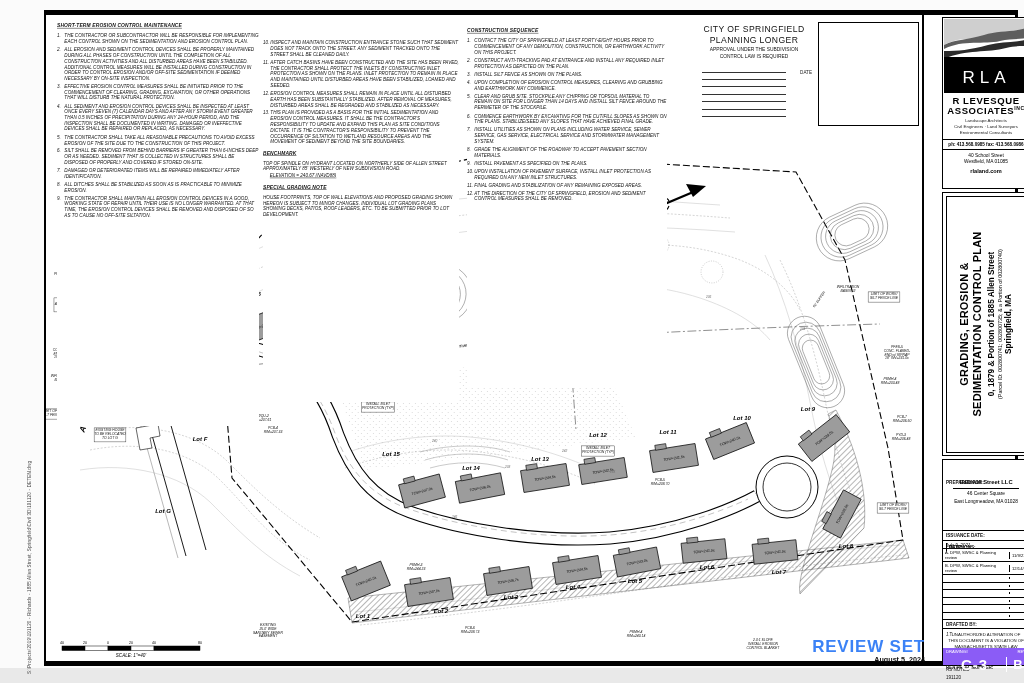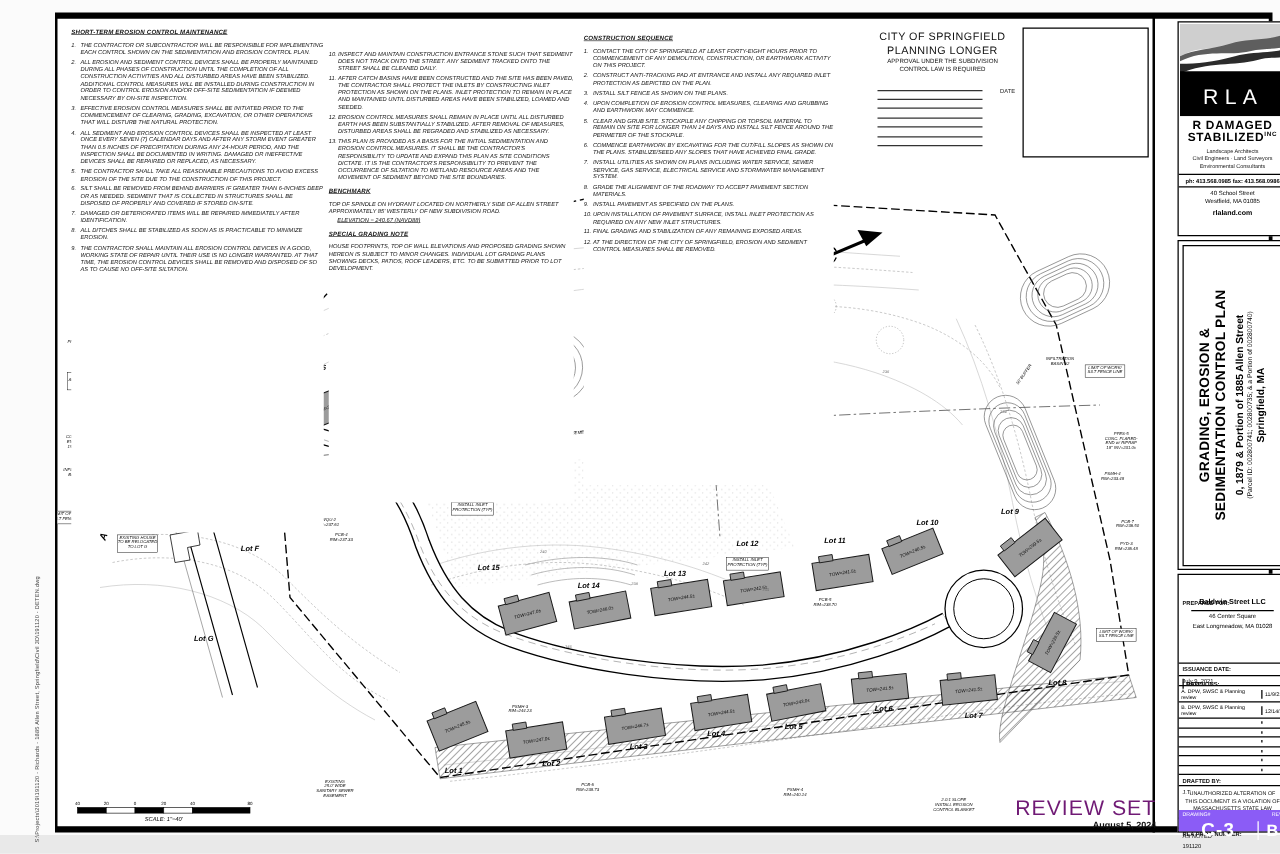--- a/index.html
+++ b/index.html
@@ -53,21 +53,21 @@
   .rvrow .b{width:20px;border-left:.6px solid #000;padding:1px 2px;font-size:4.2px;box-sizing:border-box;}
   .legal{font-size:4.3px;text-align:center;line-height:1.45;padding:3px 4px;color:#111;}
   #dwgblk{position:absolute;left:0;right:0;bottom:0;height:17px;background:#8b5cf6;color:#fff;}
   #dwgblk .hd{display:flex;font-size:4.2px;padding:1px 3px;}
   #dwgblk .hd .r{margin-left:auto;}
   #dwgblk .big{display:flex;align-items:center;height:18px;}
   #dwgblk .num{flex:1;text-align:center;font-size:15px;font-weight:bold;letter-spacing:1px;}
   #dwgblk .rev{width:22px;border-left:1.2px solid #fff;text-align:center;font-size:13px;font-weight:bold;}
   
   #review{position:absolute;left:760px;top:637px;width:165px;text-align:right;z-index:7;}
-  #review .r1{font-size:17px;font-weight:400;letter-spacing:.8px;color:#701a75;font-stretch:condensed;}
+  #review .r1{font-size:17px;font-weight:700;letter-spacing:.8px;color:#3b82f6;font-stretch:condensed;}
   #review .r2{font-size:7.2px;font-weight:bold;color:#111;margin-top:-2px;}
   svg text{font-family:"Liberation Sans",sans-serif;}
 </style>
 </head>
 <body>
 
 <div id="page">
   <div id="sheet"></div>
   <div id="below"></div>
   <div id="edgepath">S:\Projects\2019\191120 - Richards - 1885 Allen Street, Springfield\Civil 3D\191120 - DETEN.dwg</div>
@@ -634,22 +634,22 @@
   <div class="pbox" id="logobox" style="left:926px;top:17px;width:88px;height:172px">
     <svg width="85" height="74" viewBox="0 0 85 74" style="display:block;margin:1px auto 0">
       <rect x="0" y="0" width="85" height="74" fill="#fff"></rect>
       <path d="M 0,26 C 18,16 34,22 48,18 C 63,14 74,16 85,12 L 85,0 L 0,0 Z" fill="#cfcfcf"></path>
       <path d="M 0,30 C 20,20 40,26 56,22 C 68,19 78,21 85,18 L 85,8 C 70,14 55,11 40,16 C 24,21 12,20 0,26 Z" fill="#5e5e5e"></path>
       <path d="M 0,40 C 22,30 44,34 62,29 C 72,26 80,28 85,26 L 85,20 C 72,24 58,22 44,26 C 26,31 14,32 0,32 Z" fill="#2b2b2b"></path>
       <rect x="0" y="38" width="85" height="36" fill="#000"></rect>
       <text x="42.5" y="64" text-anchor="middle" fill="#fff" font-size="17" font-family="DejaVu Serif, serif" letter-spacing="5">RLA</text>
     </svg>
     <div id="logo-name">
-      <span>R DAMAGED</span><br>
-      <span>STABILIZED</span><span class="inc">INC</span>
+      <span>R LEVESQUE</span><br>
+      <span>ASSOCIATES</span><span class="inc">INC</span>
     </div>
     <div class="svc">
       <div>Landscape Architects</div>
         <div>Civil Engineers · Land Surveyors</div>
         <div>Environmental Consultants</div>
     </div>
     <div class="phone">ph: 413.568.0985  fax: 413.568.0986</div>
     <div class="addr">
       <div>40 School Street</div>
         <div>Westfield, MA 01085</div>

